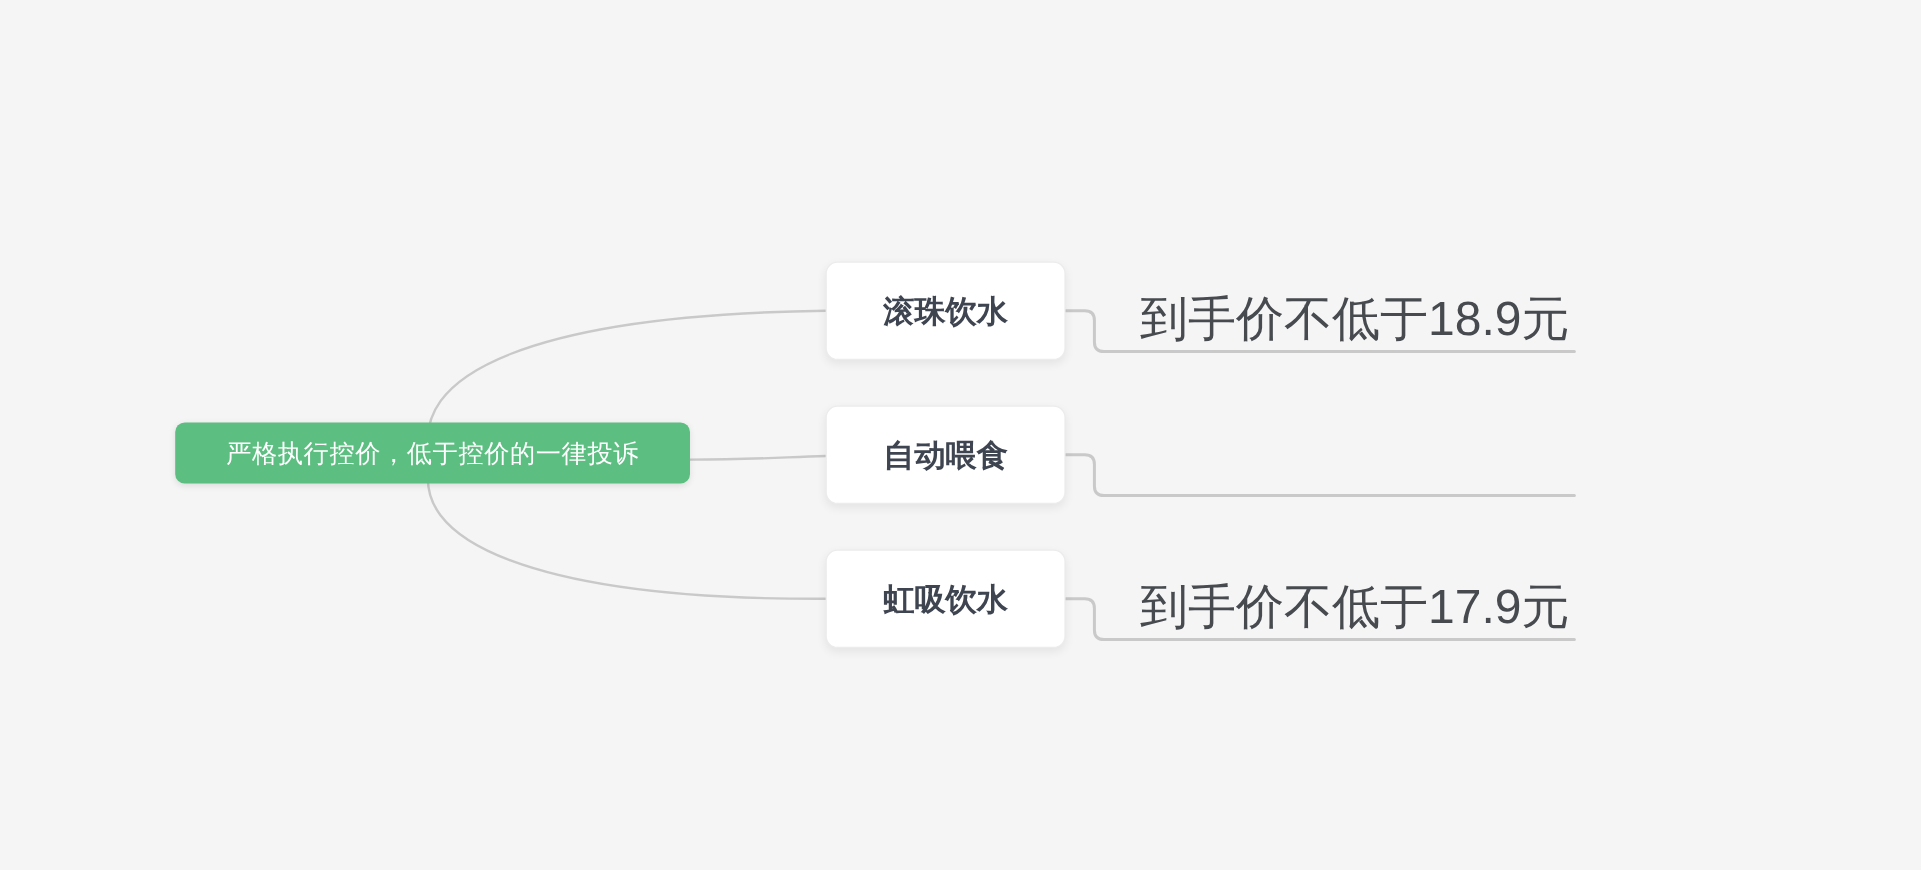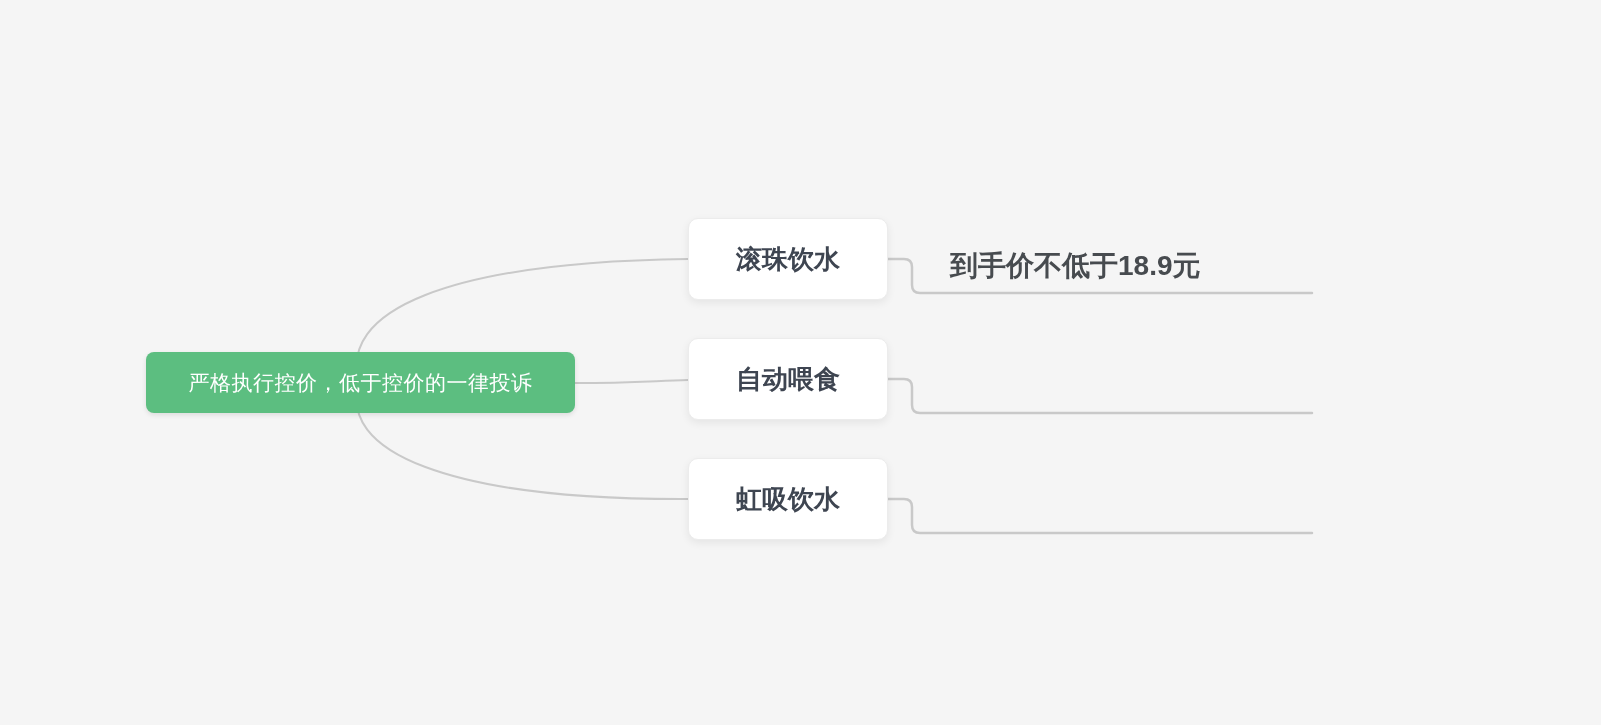--- a/index.html
+++ b/index.html
@@ -30,21 +30,21 @@
     stroke-linejoin: round;
   }
   svg.wires path.underline-wire {
     stroke-width: 2.5px;
   }
   .root-topic {
     position: absolute;
     left: 146px;
     top: 352px;
     width: 429px;
-    height: 61px;
+    height: 51px;
     box-sizing: border-box;
     background: #5cbe80;
     border-radius: 8px;
     box-shadow: 0 2px 5px rgba(0,0,0,0.10);
     color: #ffffff;
     font-size: 21px;
     letter-spacing: 0.5px;
     display: flex;
     align-items: center;
     justify-content: center;
@@ -72,22 +72,22 @@
   }
   .branch-topic.row-0 { top: 218px; }
   .branch-topic.row-1 { top: 338px; }
   .branch-topic.row-2 { top: 458px; }
   .price-note-topic {
     position: absolute;
     left: 950px;
     height: 40px;
     line-height: 40px;
     color: #474b4f;
-    font-size: 28px;
-    font-weight: bold;
+    font-size: 40px;
+    font-weight: normal;
     white-space: nowrap;
     cursor: default;
   }
   .price-note-topic.row-0 { top: 246px; }
   .price-note-topic.row-1 { top: 366px; }
   .price-note-topic.row-2 { top: 486px; }
 </style>
 </head>
 <body>
 
@@ -104,14 +104,15 @@
     <path class="underline-wire" d="M 888 499 H 904 Q 912 499 912 507 V 525 Q 912 533 920 533 H 1312"></path>
   </svg>
 
   <div class="root-topic">严格执行控价，低于控价的一律投诉</div>
 
   <div class="branch-topic row-0">滚珠饮水</div>
   <div class="branch-topic row-2">虹吸饮水</div>
   <div class="branch-topic row-1">自动喂食</div>
 
   <div class="price-note-topic row-0">到手价不低于18.9元</div>
+  <div class="price-note-topic row-2">到手价不低于17.9元</div>
 
 </div>
 
 </body></html>

